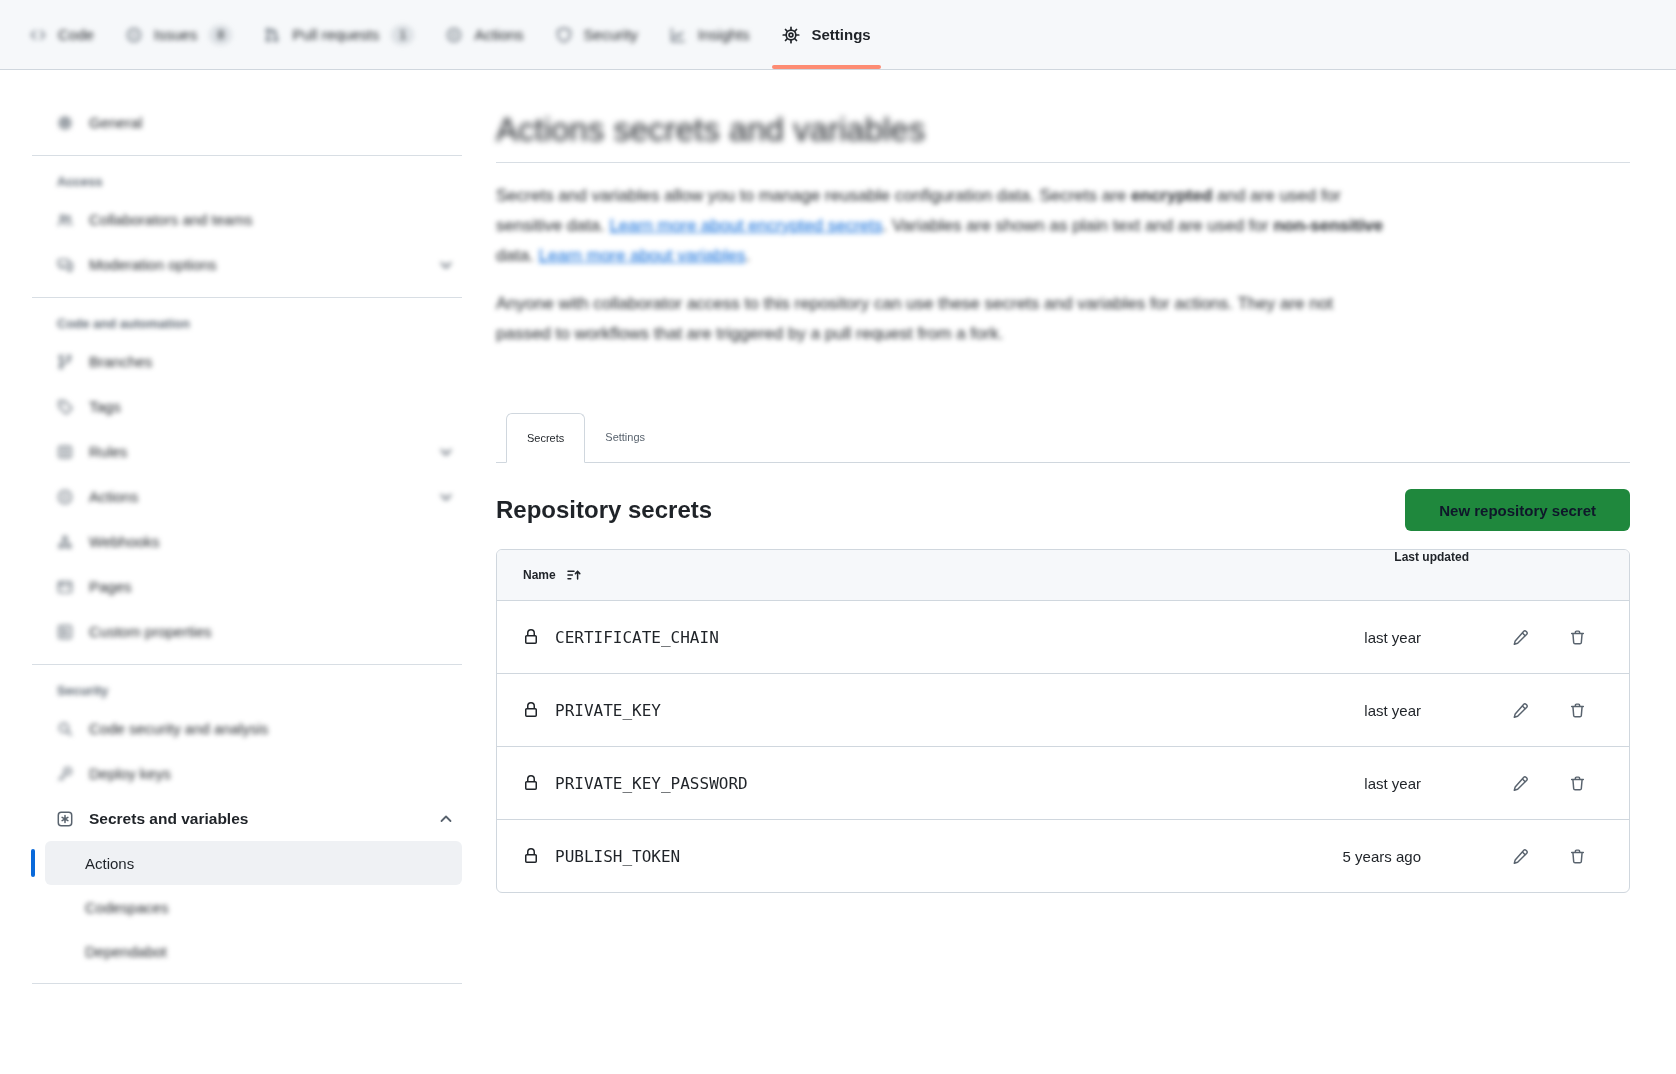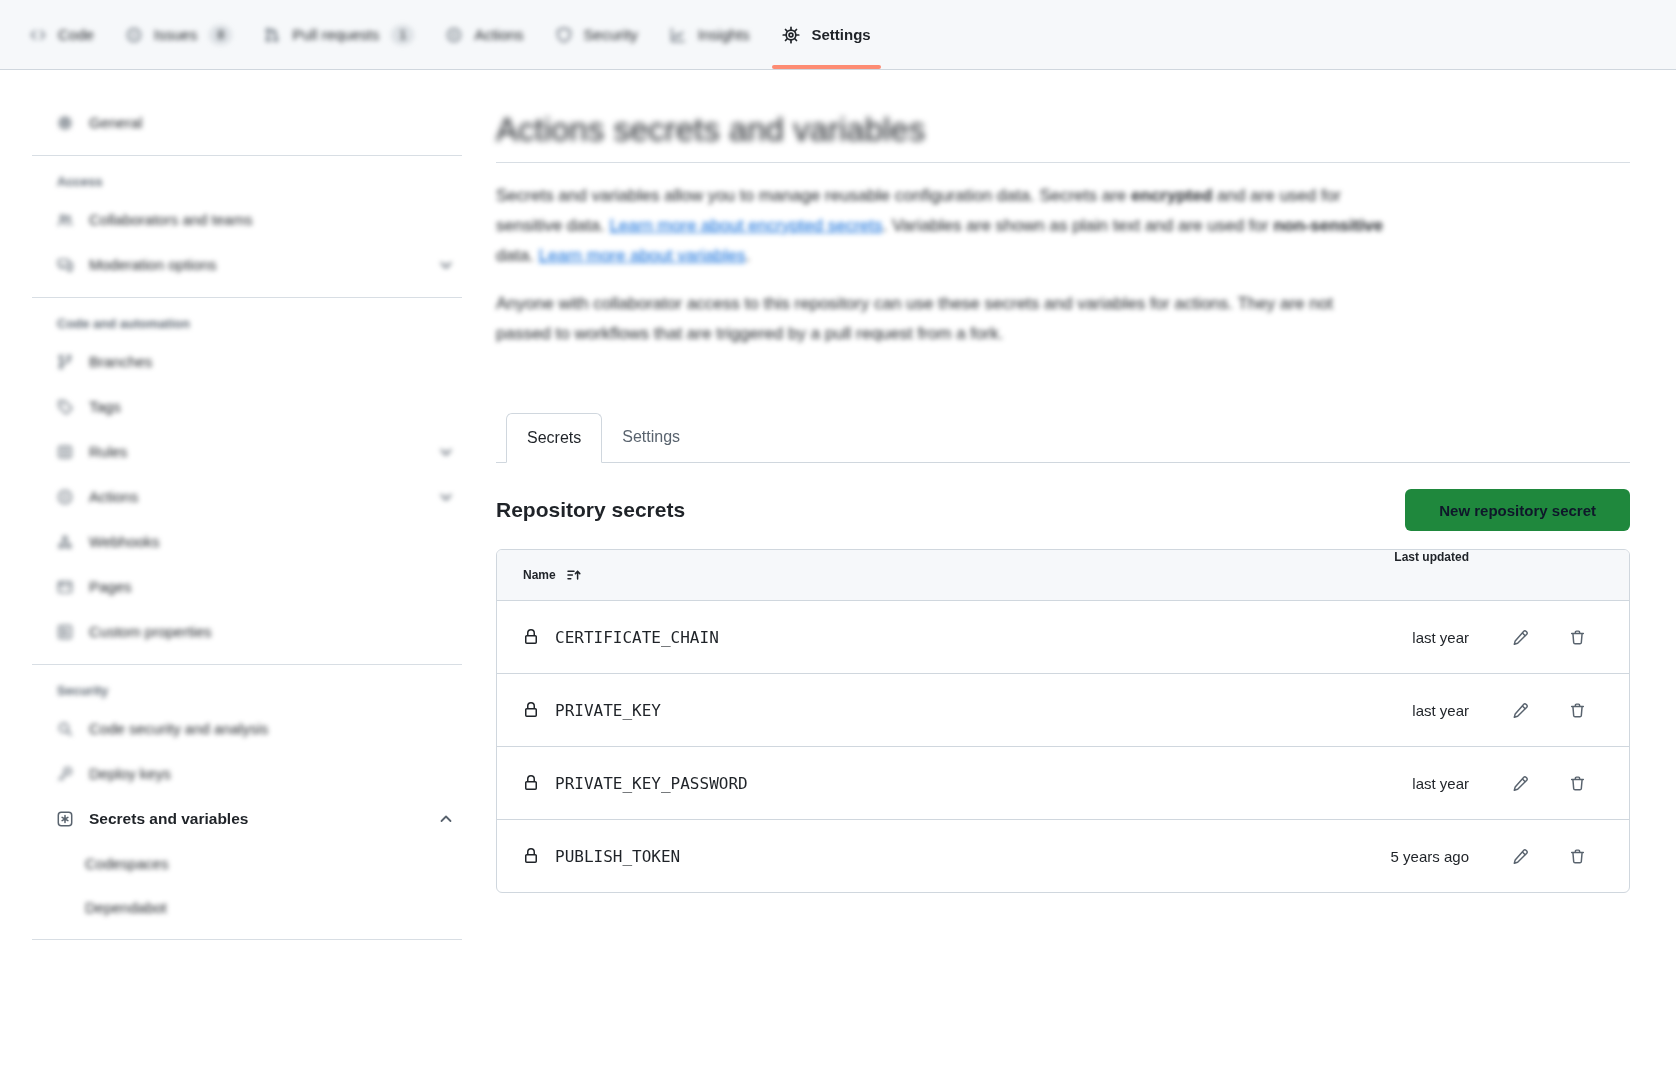--- a/index.html
+++ b/index.html
@@ -40,33 +40,33 @@
 
   
   .main{width:1134px;margin-left:18px;padding-top:38px;box-sizing:border-box;}
   .page-title{font-size:33px;font-weight:500;line-height:44px;margin:0;}
   .title-rule{border:none;border-top:1px solid #d8dee4;margin:10px 0 0;}
   .desc{font-size:17px;line-height:30px;margin:18px 0 0;}
   .desc b{font-weight:600;}
   .lnk{color:#0969da;text-decoration:underline;}
 
   .tabs{margin-top:64px;display:flex;border-bottom:1px solid #d0d7de;padding-left:10px;}
-  .tab{font-size:16px;padding:0 20px;height:48px;display:flex;align-items:center;color:#59636e;}
+  .tab{font-size:11px;padding:0 20px;height:48px;display:flex;align-items:center;color:#59636e;}
   .tab.active{background:#fff;border:1px solid #d0d7de;border-bottom:1px solid #fff;
     border-radius:6px 6px 0 0;margin-bottom:-1px;color:#1f2328;}
 
   .sec-row{display:flex;align-items:center;justify-content:space-between;margin-top:26px;}
-  .sec-title{font-size:21px;font-weight:600;margin:0;}
+  .sec-title{font-size:24px;font-weight:600;margin:0;}
   .btn-green{background:#1f883d;color:#0f172a;font-size:15px;font-weight:600;border:none;
     border-radius:6px;height:42px;padding:0 34px;cursor:pointer;font-family:inherit;}
 
   .table{margin-top:18px;border:1px solid #d0d7de;border-radius:6px;overflow:hidden;}
   .t-head{display:flex;height:50px;background:#f6f8fa;
     border-bottom:1px solid #d0d7de;font-size:12px;font-weight:600;}
-  .t-row{display:flex;align-items:center;height:72px;font-size:15px;}
+  .t-row{display:flex;align-items:center;height:72px;font-size:15px;gap:48px;}
   .t-row + .t-row{border-top:1px solid #d0d7de;}
   .c-name{flex:1;display:flex;align-items:center;gap:16px;padding-left:26px;}
   .c-name .mono{font-family:"DejaVu Sans Mono","Liberation Mono",monospace;font-size:16px;}
   .c-name .ic{color:#1f2328;}
   .c-upd{width:220px;text-align:right;}
   .c-act{width:160px;display:flex;justify-content:center;gap:36px;}
   .icon-btn{background:none;border:none;padding:2px;cursor:pointer;color:#59636e;}
   .sort-ic{margin-left:8px;color:#1f2328;}
 </style>
 </head>
@@ -350,20 +350,23 @@
     </a>
     <a class="sb-item strong">
       <svg class="ic" width="16" height="16">
           <use href="#i-asterisk"></use>
         </svg>
       <span class="sb-label">Secrets and variables</span>
       <svg class="chev" width="16" height="16">
           <use href="#i-chev-up"></use>
         </svg>
     </a>
+    <a class="sb-child selected">
+      <span>Actions</span>
+    </a>
     <a class="sb-child bl">
       <span>Codespaces</span>
     </a>
     <a class="sb-child bl">
       <span>Dependabot</span>
     </a>
     <hr class="sb-hr">
   </aside>
 
   <main class="main">

